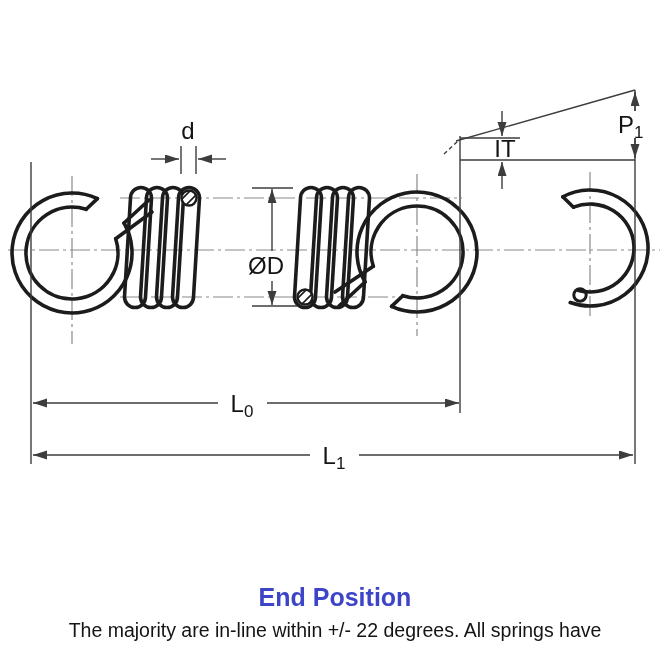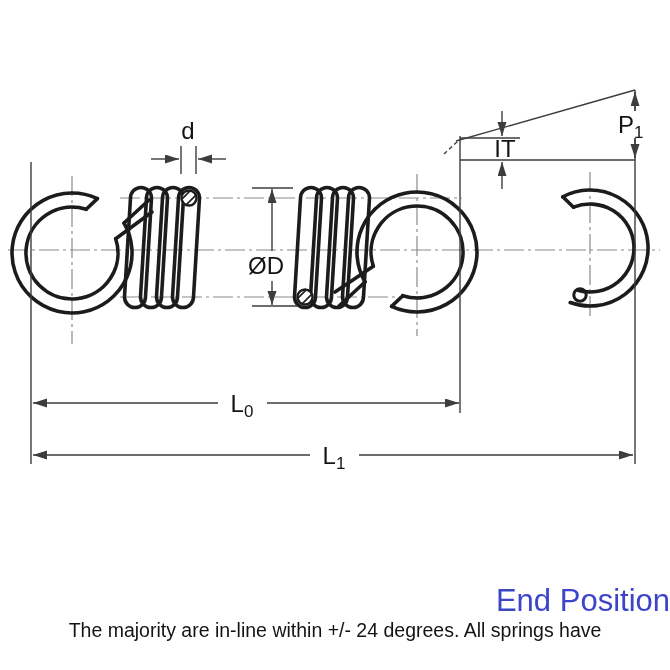--- a/index.html
+++ b/index.html
@@ -11,22 +11,22 @@
   .outline-med{fill:none;stroke:var(--c-outline,#1c1c1c);stroke-width:3.0;}
   .dim{fill:none;stroke:var(--c-dimension,#3d3d3d);stroke-width:1.4;}
   .center{fill:none;stroke:var(--c-centerline,#8a8a8a);stroke-width:1.2;stroke-dasharray:20 4 3 4;}
   .hatch{stroke:var(--c-outline,#1c1c1c);stroke-width:1.6;}
   .wirecap{fill:#ffffff;stroke:var(--c-outline,#1c1c1c);stroke-width:2.4;}
   .mask{fill:#ffffff;stroke:none;}
   .lbl{fill:var(--c-text,#141414);font-size:24px;}
   .lbl .sub{font-size:17px;}
   .mid{text-anchor:middle;}
   
-  .heading{position:absolute;left:0;right:0;top:583px;text-align:right;
-           font-size:31px;color:var(--c-heading,#3c45c8);}
+  .heading{position:absolute;left:0;right:0;top:583px;text-align:center;
+           font-size:25px;color:var(--c-heading,#3c45c8);font-weight:bold;}
   .caption{position:absolute;left:0;right:0;top:619px;text-align:center;
            font-size:19.5px;line-height:23px;color:var(--c-text,#141414);}
 </style>
 </head>
 <body>
 
 <div id="page">
 
   <svg width="670" height="670" viewBox="0 0 670 670">
     <defs>
@@ -140,16 +140,16 @@
 
     <g>
       <path class="dim" d="M 33 455 L 633 455" marker-start="url(#arr)" marker-end="url(#arr)"></path>
       <rect class="mask" x="310" y="441" width="49" height="28"></rect>
       <text class="lbl mid" x="334" y="464"><tspan>L</tspan><tspan class="sub" dy="5">1</tspan></text>
     </g>
   </svg>
 
   <div class="heading">End Position</div>
   <div class="caption">
-    <div>The majority are in-line within +/- 24 degrees. All springs have</div>
+    <div>The majority are in-line within +/- 22 degrees. All springs have</div>
   </div>
 
 </div>
 
 </body></html>

